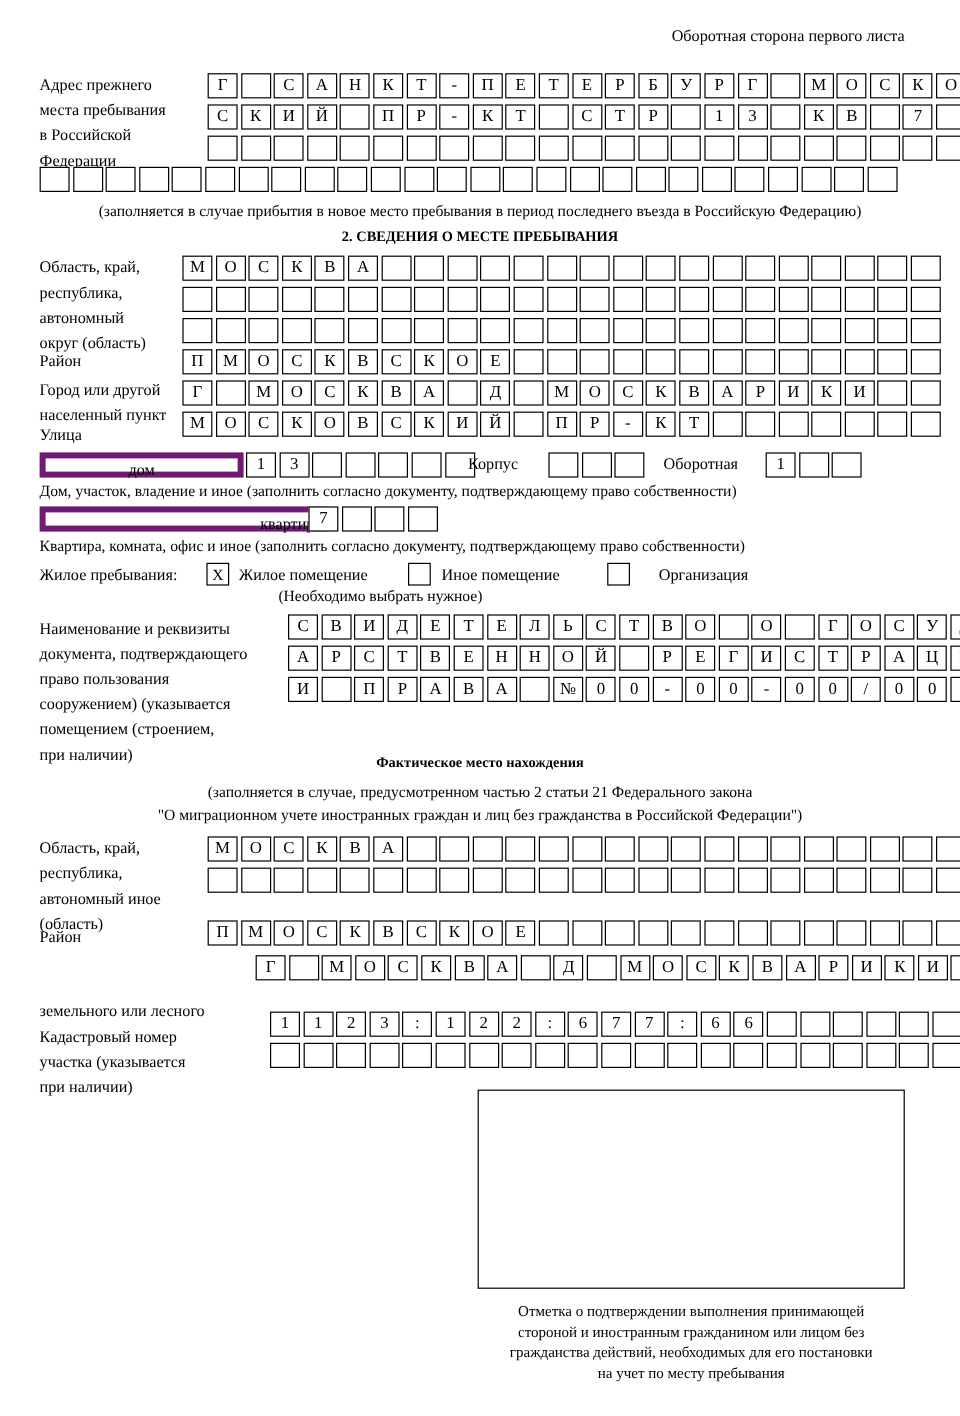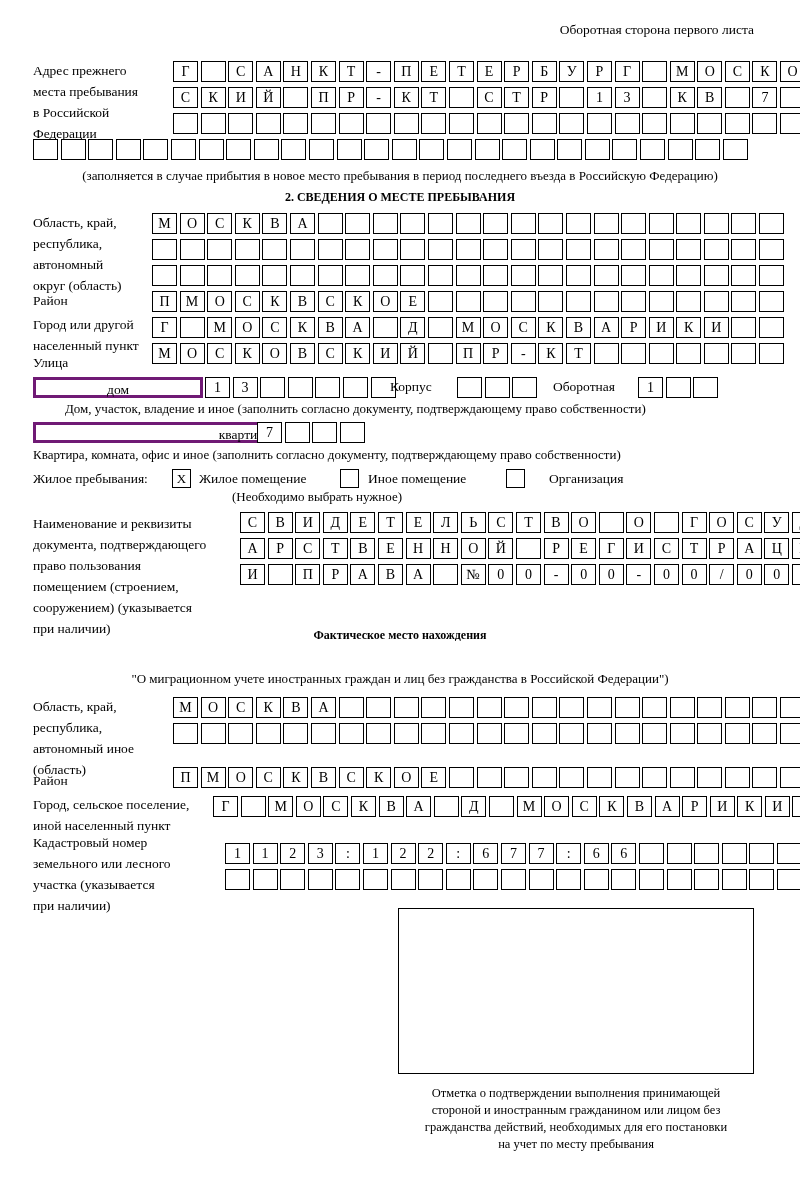--- a/index.html
+++ b/index.html
@@ -54,21 +54,21 @@
   .note {
     font-size: 13px;
   }
 
   .sect-title {
     font-size: 12px;
     font-weight: bold;
   }
 
   .wide-field {
-    border: 3px solid #701a75;
+    border: 5px solid #701a75;
     height: 21px;
     box-sizing: border-box;
     text-align: center;
     font-size: 13.5px;
     line-height: 19px;
   }
 
   .chk {
     width: 19px; height: 19px;
     border: 1px solid #000;
@@ -396,21 +396,21 @@
       <div class="cell"></div>
       <div class="cell"></div>
     </div>
   <div class="abs label" style="left:553px; top:376px;">Оборотная</div>
   <div class="abs boxrow" id="s2-stroenie" style="left:638px; top:377px;">
       <div class="cell filled">1</div>
       <div class="cell"></div>
       <div class="cell"></div>
     </div>
 
-  <div class="abs note" style="left:33px; top:401px;margin-left:32px;">Дом, участок, владение и иное (заполнить согласно документу, подтверждающему право собственности)</div>
+  <div class="abs note" style="left:33px; top:401px;">Дом, участок, владение и иное (заполнить согласно документу, подтверждающему право собственности)</div>
 
   <div class="abs wide-field" style="left:33px; top:422px; width:240px;text-align:right;">квартира</div>
   <div class="abs boxrow" id="s2-flat" style="left:257px; top:422px;">
       <div class="cell filled">7</div>
       <div class="cell"></div>
       <div class="cell"></div>
       <div class="cell"></div>
     </div>
   <div class="abs note" style="left:33px; top:447px;">Квартира, комната, офис и иное (заполнить согласно документу, подтверждающему право собственности)</div>
 
@@ -420,22 +420,22 @@
   <div class="abs chk" style="left:340px; top:469px;"></div>
   <div class="abs label" style="left:368px; top:468px;">Иное помещение</div>
   <div class="abs chk" style="left:506px; top:469px;"></div>
   <div class="abs label" style="left:549px; top:468px;">Организация</div>
   <div class="abs note" style="left:232px; top:489px;">(Необходимо выбрать нужное)</div>
 
   <div class="abs label" style="left:33px; top:513px; width:210px;">
     <div>Наименование и реквизиты</div>
     <div>документа, подтверждающего</div>
     <div>право пользования</div>
+    <div>сооружением) (указывается</div>
     <div>помещением (строением,</div>
-    <div>сооружением) (указывается</div>
     <div>при наличии)</div>
   </div>
   <div class="abs boxrow" id="s2-doc-0" style="left:240px; top:512px;">
       <div class="cell filled">С</div>
       <div class="cell filled">В</div>
       <div class="cell filled">И</div>
       <div class="cell filled">Д</div>
       <div class="cell filled">Е</div>
       <div class="cell filled">Т</div>
       <div class="cell filled">Е</div>
@@ -495,20 +495,21 @@
       <div class="cell filled">-</div>
       <div class="cell filled">0</div>
       <div class="cell filled">0</div>
       <div class="cell filled">/</div>
       <div class="cell filled">0</div>
       <div class="cell filled">0</div>
       <div class="cell filled">0</div>
     </div>
 
   <div class="abs sect-title" style="left:33px; top:628px; width:734px; text-align:center;">Фактическое место нахождения</div>
+  <div class="abs note" style="left:33px; top:652px; width:734px; text-align:center;">(заполняется в случае, предусмотренном частью 2 статьи 21 Федерального закона</div>
   <div class="abs note" style="left:33px; top:671px; width:734px; text-align:center;">"О миграционном учете иностранных граждан и лиц без гражданства в Российской Федерации")</div>
 
   <div class="abs label" style="left:33px; top:696px; width:150px;">
     <div>Область, край,</div>
     <div>республика,</div>
     <div>автономный иное</div>
     <div>(область)</div>
   </div>
   <div class="abs boxrow" id="al-region-0" style="left:173px; top:697px;">
       <div class="cell filled">М</div>
@@ -581,24 +582,20 @@
       <div class="cell"></div>
       <div class="cell"></div>
       <div class="cell"></div>
       <div class="cell"></div>
       <div class="cell"></div>
       <div class="cell"></div>
       <div class="cell"></div>
       <div class="cell"></div>
     </div>
 
-  <div class="abs label" style="left:33px; top:794px; width:160px;">
-    <div>Город, сельское поселение,</div>
-    <div>иной населенный пункт</div>
-  </div>
   <div class="abs boxrow" id="al-city" style="left:213px; top:796px;">
       <div class="cell filled">Г</div>
       <div class="cell"></div>
       <div class="cell filled">М</div>
       <div class="cell filled">О</div>
       <div class="cell filled">С</div>
       <div class="cell filled">К</div>
       <div class="cell filled">В</div>
       <div class="cell filled">А</div>
       <div class="cell"></div>
@@ -611,22 +608,22 @@
       <div class="cell filled">В</div>
       <div class="cell filled">А</div>
       <div class="cell filled">Р</div>
       <div class="cell filled">И</div>
       <div class="cell filled">К</div>
       <div class="cell filled">И</div>
       <div class="cell"></div>
     </div>
 
   <div class="abs label" style="left:33px; top:832px; width:190px;">
+    <div>земельного или лесного</div>
     <div>Кадастровый номер</div>
-    <div>земельного или лесного</div>
     <div>участка (указывается</div>
     <div>при наличии)</div>
   </div>
   <div class="abs boxrow" id="al-cad-0" style="left:225px; top:843px;">
       <div class="cell filled">1</div>
       <div class="cell filled">1</div>
       <div class="cell filled">2</div>
       <div class="cell filled">3</div>
       <div class="cell filled">:</div>
       <div class="cell filled">1</div>

